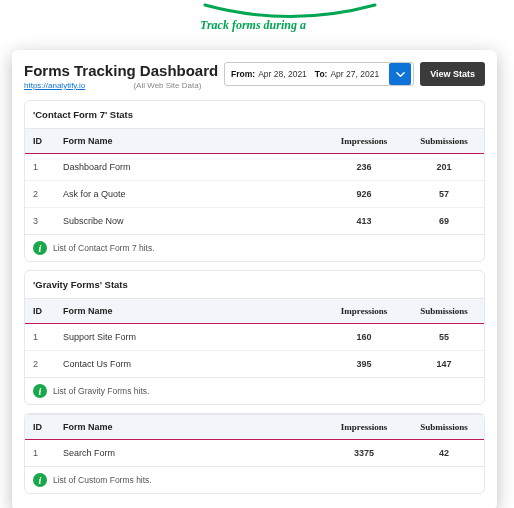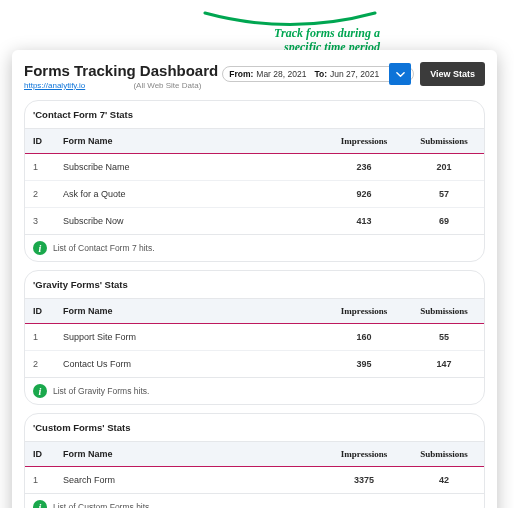--- a/index.html
+++ b/index.html
@@ -1,35 +1,35 @@
 <!DOCTYPE html>
 <html><head>
 <meta charset="utf-8">
 <style>
   * { box-sizing: border-box; margin: 0; padding: 0; }
   body { font-family: -apple-system, BlinkMacSystemFont, "Segoe UI", Arial, sans-serif; background: #fff; width: 514px; height: 508px; overflow: hidden; position: relative; }
-  .annotation-wrap { position: absolute; top: 8px; left: 200px; width: 180px; text-align: right; }
+  .annotation-wrap { position: absolute; top: 0; left: 200px; width: 180px; text-align: left; }
   .annotation-arc { width: 180px; height: 20px; }
   .annotation-arc svg { display: block; }
   .annotation-text { color: #00a651; font-family: "Comic Sans MS", cursive; font-size: 12px; font-style: italic; font-weight: 600; line-height: 1.2; margin-top: -2px; }
   .dashboard { position: absolute; top: 50px; left: 12px; width: 485px; background: #fff; border-radius: 6px; box-shadow: 0 4px 18px rgba(0,0,0,0.25); padding: 12px 12px 8px 12px; }
   .header { display: flex; align-items: flex-start; justify-content: space-between; margin-bottom: 10px; }
   .header-left { display: flex; flex-direction: column; }
   .title { font-size: 15px; font-weight: 700; color: #222; }
   .subtitle { font-size: 8px; margin-top: 2px; }
   .subtitle a { color: #0d73d8; text-decoration: underline; }
   .subtitle-extra { color: #888; text-decoration: none; margin-left: 2px; padding-left: 44px; }
   .header-right { display: flex; align-items: center; gap: 6px; }
-  .date-range { display: flex; align-items: center; border: 1px solid #c9c9c9; border-radius: 10px; height: 16px; background: #fff; font-size: 8.5px; padding: 0 2px 0 6px; }
+  .date-range { display: flex; align-items: center; border: 1px solid #c9c9c9; border-radius: 3px; height: 24px; background: #fff; font-size: 8.5px; padding: 0 2px 0 6px; }
   .date-range b { font-weight: 700; color: #111; margin-right: 3px; }
   .date-range .val { color: #333; margin-right: 8px; }
   .date-dd { width: 22px; height: 22px; background: #0d73d8; border-radius: 2px; display: flex; align-items: center; justify-content: center; color: #fff; margin-left: 2px; cursor: pointer; }
   .date-dd svg { width: 9px; height: 9px; }
   .view-btn { height: 24px; padding: 0 10px; background: #3b3b3b; color: #fff; border: none; border-radius: 3px; font-size: 9px; font-weight: 600; cursor: pointer; }
-  .section { border: 1px solid #e5e7ea; border-radius: 14px; margin-bottom: 8px; }
+  .section { border: 1px solid #e5e7ea; border-radius: 6px; margin-bottom: 8px; }
   .section-title { font-size: 9.5px; font-weight: 700; color: #222; padding: 8px 8px; }
   table { width: 100%; border-collapse: collapse; font-size: 9px; }
   thead th { background: #f2f5f9; color: #222; font-weight: 700; text-align: left; padding: 7px 8px; border-top: 1px solid #e5e7ea; border-bottom: 1px solid #be185d; }
   thead th.num { text-align: center; }
   tbody td { padding: 8px 8px; border-bottom: 1px solid #eef0f3; color: #333; }
   tbody tr:last-child td { border-bottom: 1px solid #e5e7ea; }
   td.id { width: 30px; color: #555; }
   td.num { text-align: center; width: 80px; font-weight: bold; }
   th.col-imp, th.col-sub { width: 80px; font-family: Liberation Serif, serif; }
   .footer { display: flex; align-items: center; gap: 6px; padding: 6px 8px; font-size: 8.5px; color: #555; }
@@ -39,39 +39,38 @@
 <body>
 
 <div class="annotation-wrap">
   <div class="annotation-arc">
     <svg viewBox="0 0 180 20">
         <path d="M5 5 Q90 28 175 5" stroke="#00a651" stroke-width="3" fill="none" stroke-linecap="round"></path>
       </svg>
   </div>
   <div class="annotation-text">
     <span>Track forms during a</span><br>
-    <span>specific time period</span>
   </div>
 </div>
 
 <div class="dashboard">
   <div class="header">
     <div class="header-left">
       <div class="title">Forms Tracking Dashboard</div>
       <div class="subtitle">
         <a href="#">https://analytify.io</a>
         <span class="subtitle-extra">(All Web Site Data)</span>
       </div>
     </div>
     <div class="header-right">
       <div class="date-range">
         <b>From:</b>
-        <span class="val">Mar 28, 2021</span>
+        <span class="val">Apr 28, 2021</span>
         <b>To:</b>
-        <span class="val">Jun 27, 2021</span>
+        <span class="val">Apr 27, 2021</span>
         <div class="date-dd">
           <svg viewBox="0 0 10 10">
               <path d="M1 3 L5 7 L9 3" stroke="#fff" stroke-width="1.6" fill="none" stroke-linecap="round" stroke-linejoin="round"></path>
             </svg>
         </div>
       </div>
       <button class="view-btn">View Stats</button>
     </div>
   </div>
 
@@ -83,21 +82,21 @@
             <tr>
               <th>ID</th>
               <th>Form Name</th>
               <th class="num col-imp">Impressions</th>
               <th class="num col-sub">Submissions</th>
             </tr>
           </thead>
           <tbody>
             <tr>
               <td class="id">1</td>
-              <td>Subscribe Name</td>
+              <td>Dashboard Form</td>
               <td class="num">236</td>
               <td class="num">201</td>
             </tr>
             <tr>
               <td class="id">2</td>
               <td>Ask for a Quote</td>
               <td class="num">926</td>
               <td class="num">57</td>
             </tr>
             <tr>
@@ -138,21 +137,20 @@
               <td class="num">147</td>
             </tr>
           </tbody>
         </table>
         <div class="footer">
           <div class="info-icon">i</div>
           <span>List of Gravity Forms hits.</span>
         </div>
       </div>
       <div class="section">
-        <div class="section-title">'Custom Forms' Stats</div>
         <table>
           <thead>
             <tr>
               <th>ID</th>
               <th>Form Name</th>
               <th class="num col-imp">Impressions</th>
               <th class="num col-sub">Submissions</th>
             </tr>
           </thead>
           <tbody>

